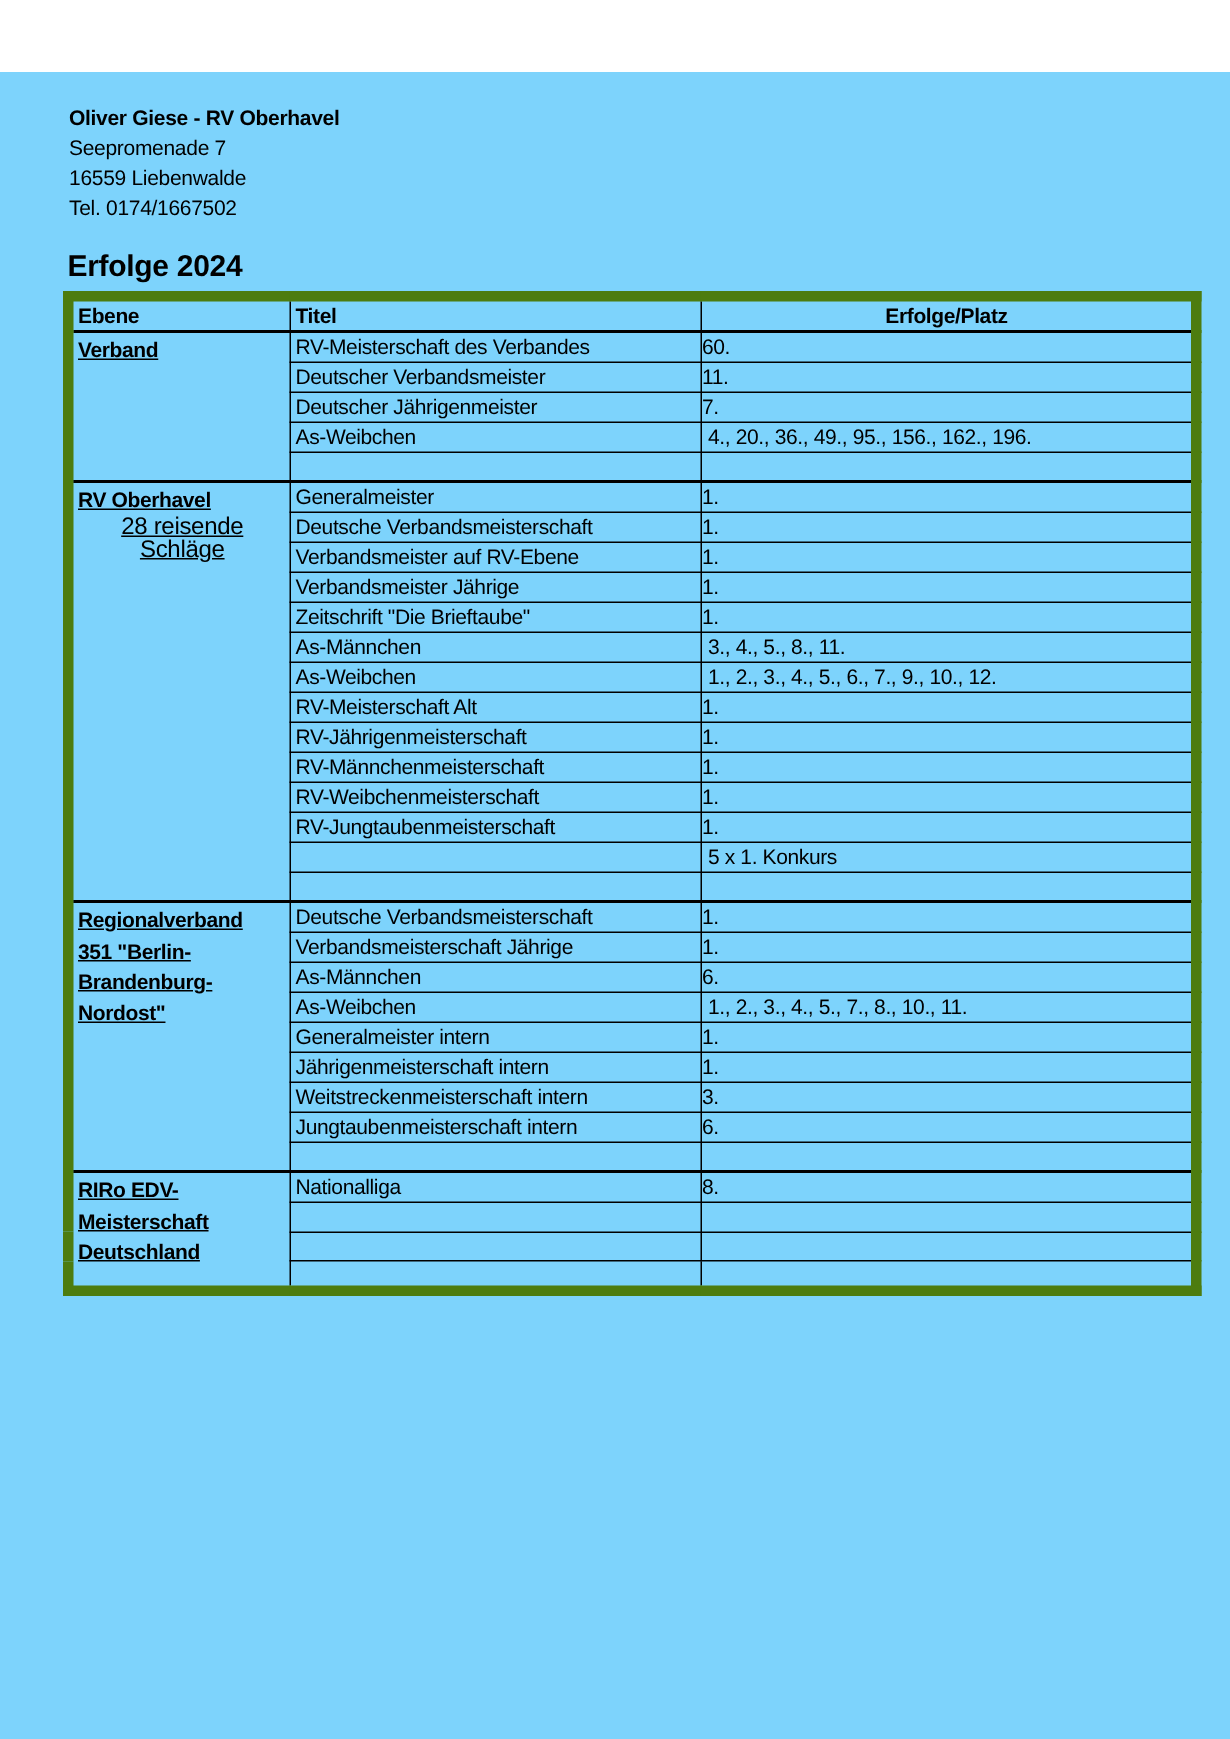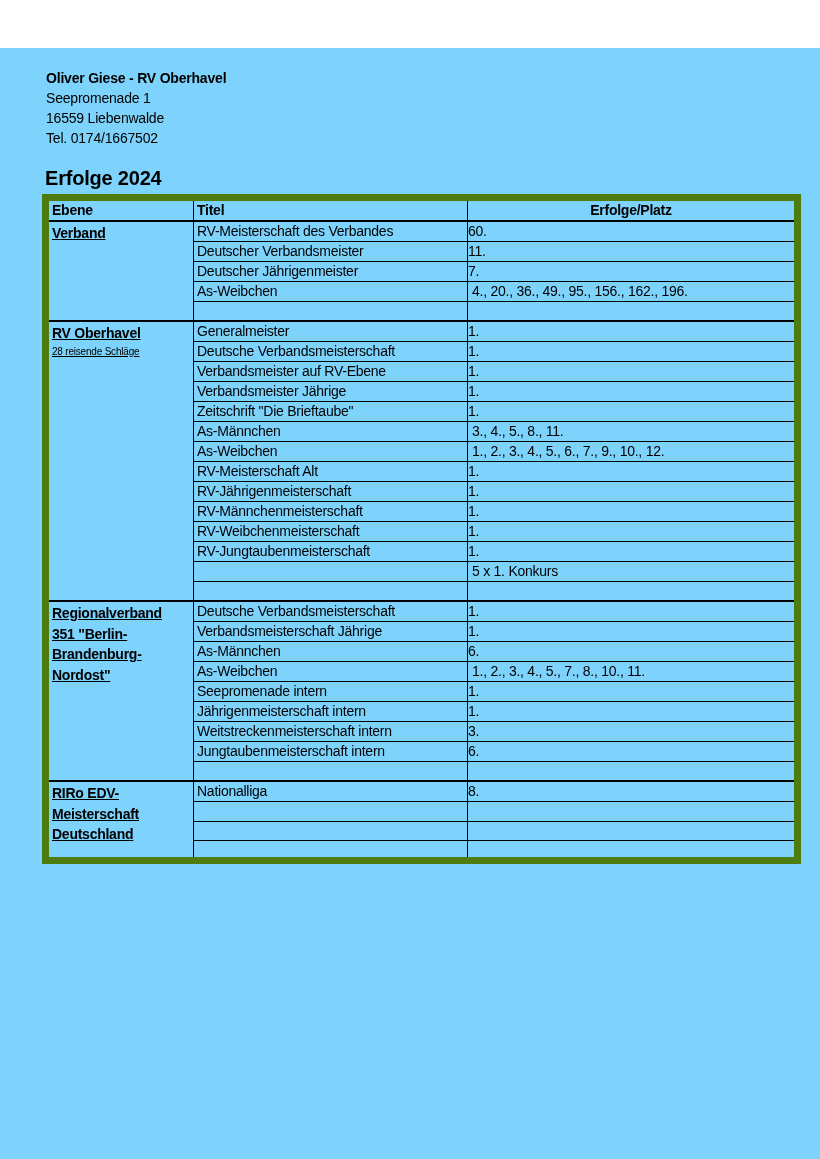--- a/index.html
+++ b/index.html
@@ -70,41 +70,42 @@
     white-space: normal;
     text-decoration: underline;
   }
   .ebene-name {
     white-space: pre-line;
     line-height: 20.5px;
     font-size: 14px;
   }
   .ebene-sub {
     font-weight: normal;
-    font-size: 10px;
+    font-size: 16px;
     line-height: 15px;
     letter-spacing: -0.2px;
+    text-align: center;
   }
   td.titel { padding-left: 3px; }
   td.erfolg-l { padding-left: 4px; }
   td.erfolg-c { padding: 0; }
   td.erfolg-c .val {
     display: inline-block;
     width: 86px;
     text-align: left;
   }
 </style>
 </head>
 <body>
 
 <div class="page">
 
   <div class="letterhead">
     <div class="lh-name">Oliver Giese - RV Oberhavel</div>
-    <div>Seepromenade 1</div>
+    <div>Seepromenade 7</div>
     <div>16559 Liebenwalde</div>
     <div>Tel. 0174/1667502</div>
   </div>
 
   <h1 class="doc-title">Erfolge 2024</h1>
 
   <table class="results">
     <colgroup>
       <col style="width:148px">
       <col style="width:274px">
@@ -217,21 +218,21 @@
         </tr>
         <tr>
           <td class="titel">As-Männchen</td>
           <td class="erfolg-c"><span class="val">6.</span></td>
         </tr>
         <tr>
           <td class="titel">As-Weibchen</td>
           <td class="erfolg-l">1., 2., 3., 4., 5., 7., 8., 10., 11.</td>
         </tr>
         <tr>
-          <td class="titel">Seepromenade intern</td>
+          <td class="titel">Generalmeister intern</td>
           <td class="erfolg-c"><span class="val">1.</span></td>
         </tr>
         <tr>
           <td class="titel">Jährigenmeisterschaft intern</td>
           <td class="erfolg-c"><span class="val">1.</span></td>
         </tr>
         <tr>
           <td class="titel">Weitstreckenmeisterschaft intern</td>
           <td class="erfolg-c"><span class="val">3.</span></td>
         </tr>

